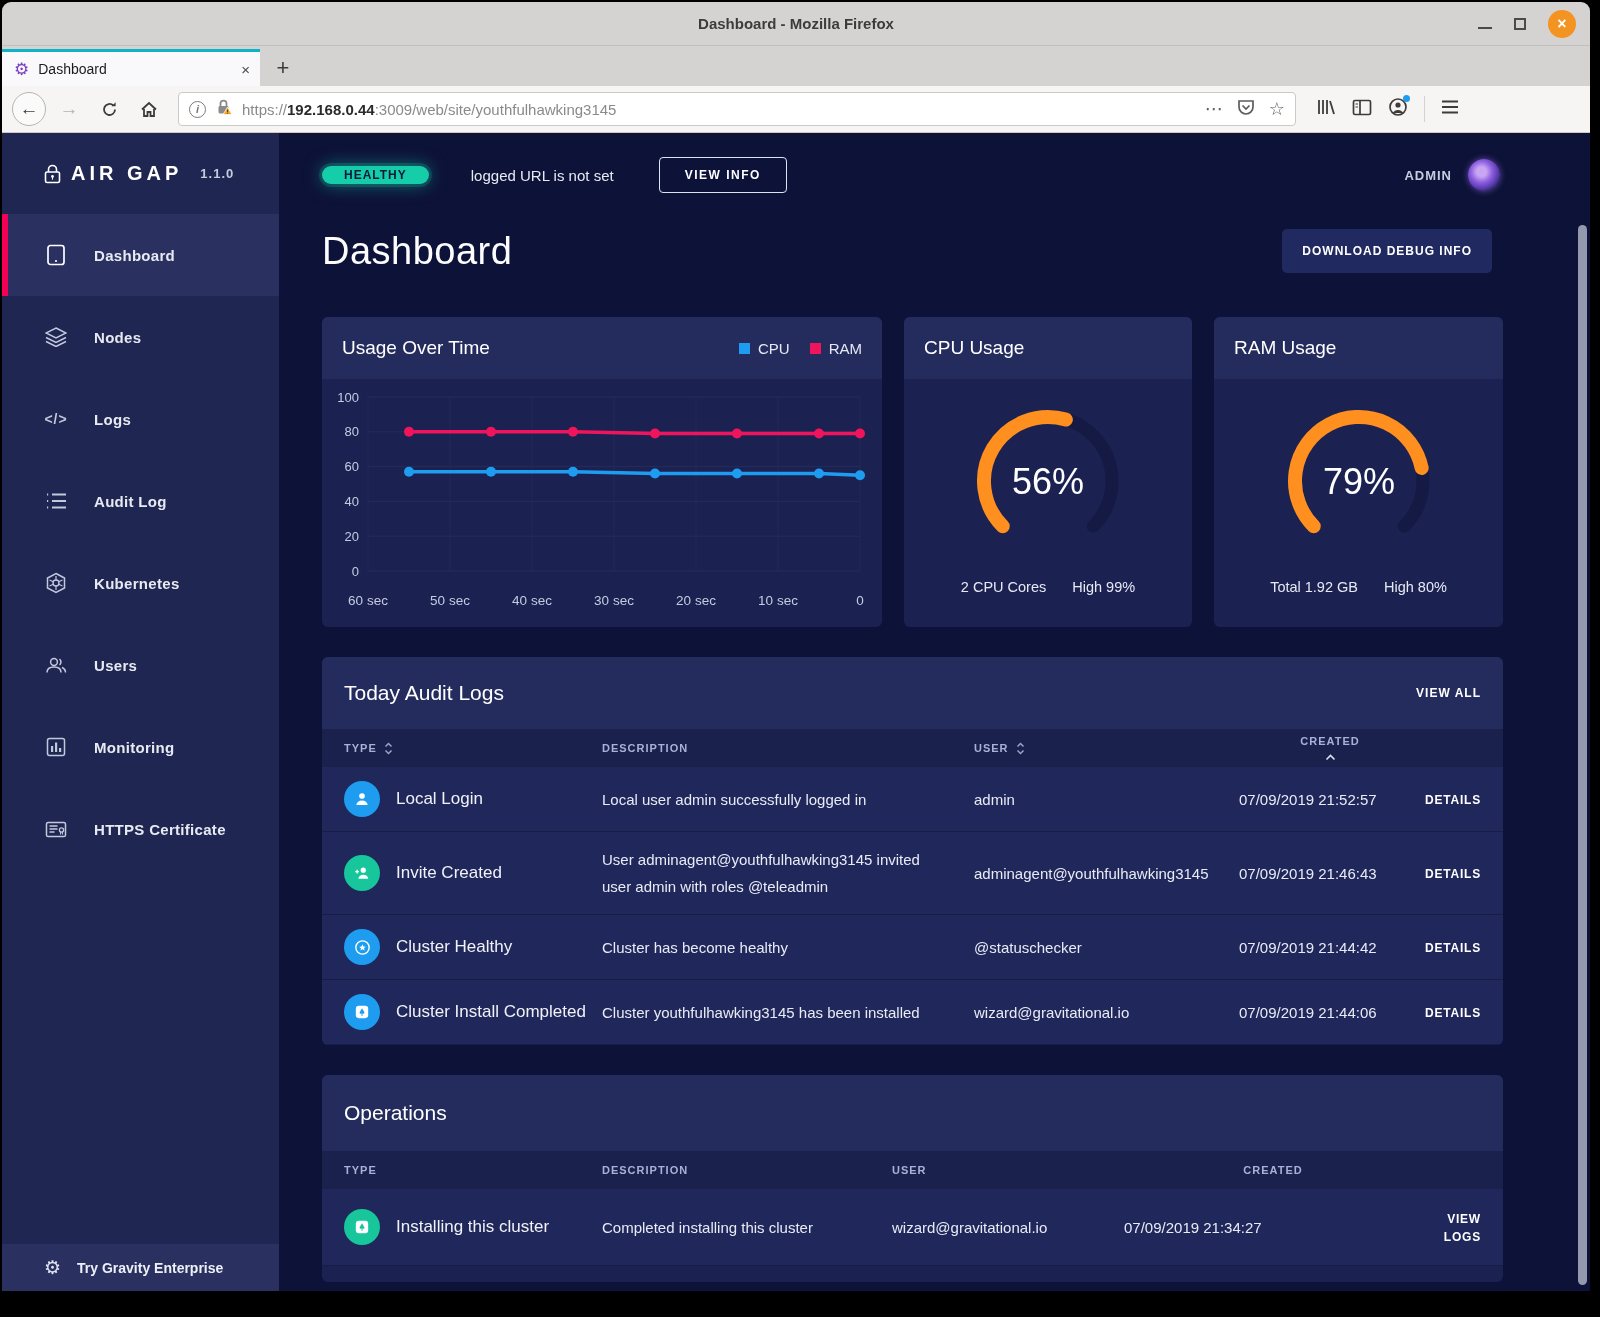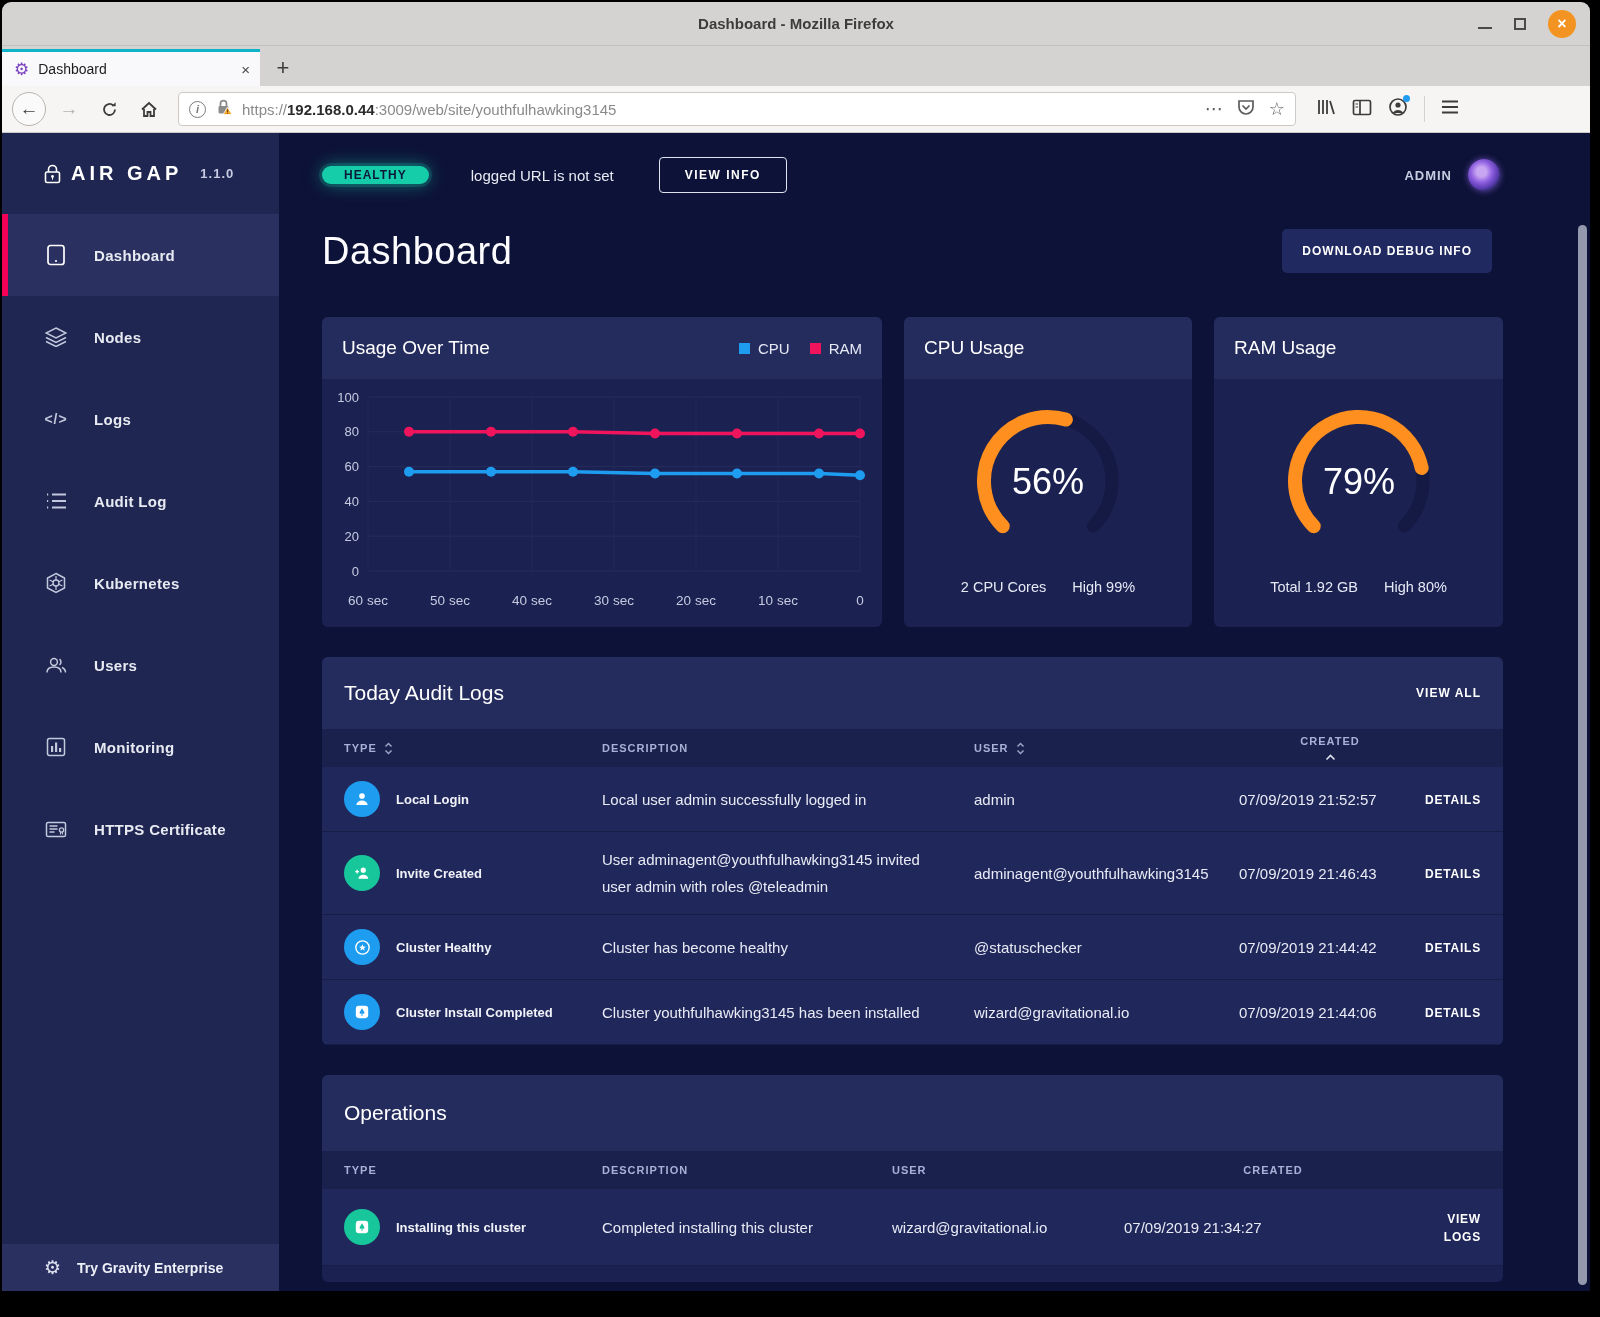--- a/index.html
+++ b/index.html
@@ -98,21 +98,21 @@
   .trow { display:flex; align-items:center; padding:14px 22px; border-bottom:1px solid #171d46;
     background:#20275a; }
   .col-type { width:258px; display:flex; align-items:center; gap:16px; flex-shrink:0;}
   .col-desc { width:372px; flex-shrink:0; padding-right:24px;}
   .col-user { width:265px; flex-shrink:0; padding-right:12px;}
   .col-created { width:182px; flex-shrink:0;flex-direction:column;}
   .col-action { flex:1; text-align:right; }
   .thead .col-type, .thead .col-user, .thead .col-created { display:flex; align-items:center; gap:7px;}
   .type-icon { width:36px; height:36px; border-radius:50%; display:flex; align-items:center;
     justify-content:center; flex-shrink:0;}
-  .type-label { color:#f0f2f8; font-size:13px; font-weight:bold; }
+  .type-label { color:#f0f2f8; font-size:17px; font-weight:normal; }
   .cell-text { color:#e8ebf5; font-size:15px; line-height:1.8; }
   .details-btn { color:#fff; font-size:12px; font-weight:bold; letter-spacing:.8px; }
   .ops-card { height:207px; }
   .ops-card .trow { padding:20px 22px; }
   .ops-card .col-desc { width:290px; }
   .ops-card .col-user { width:232px; }
   .ops-card .col-created { width:298px; }
 
   .scroll-thumb { position:absolute; right:3px; top:92px; width:9px; height:1060px;
     border-radius:5px; background:#aeb2c2; opacity:.85; }

